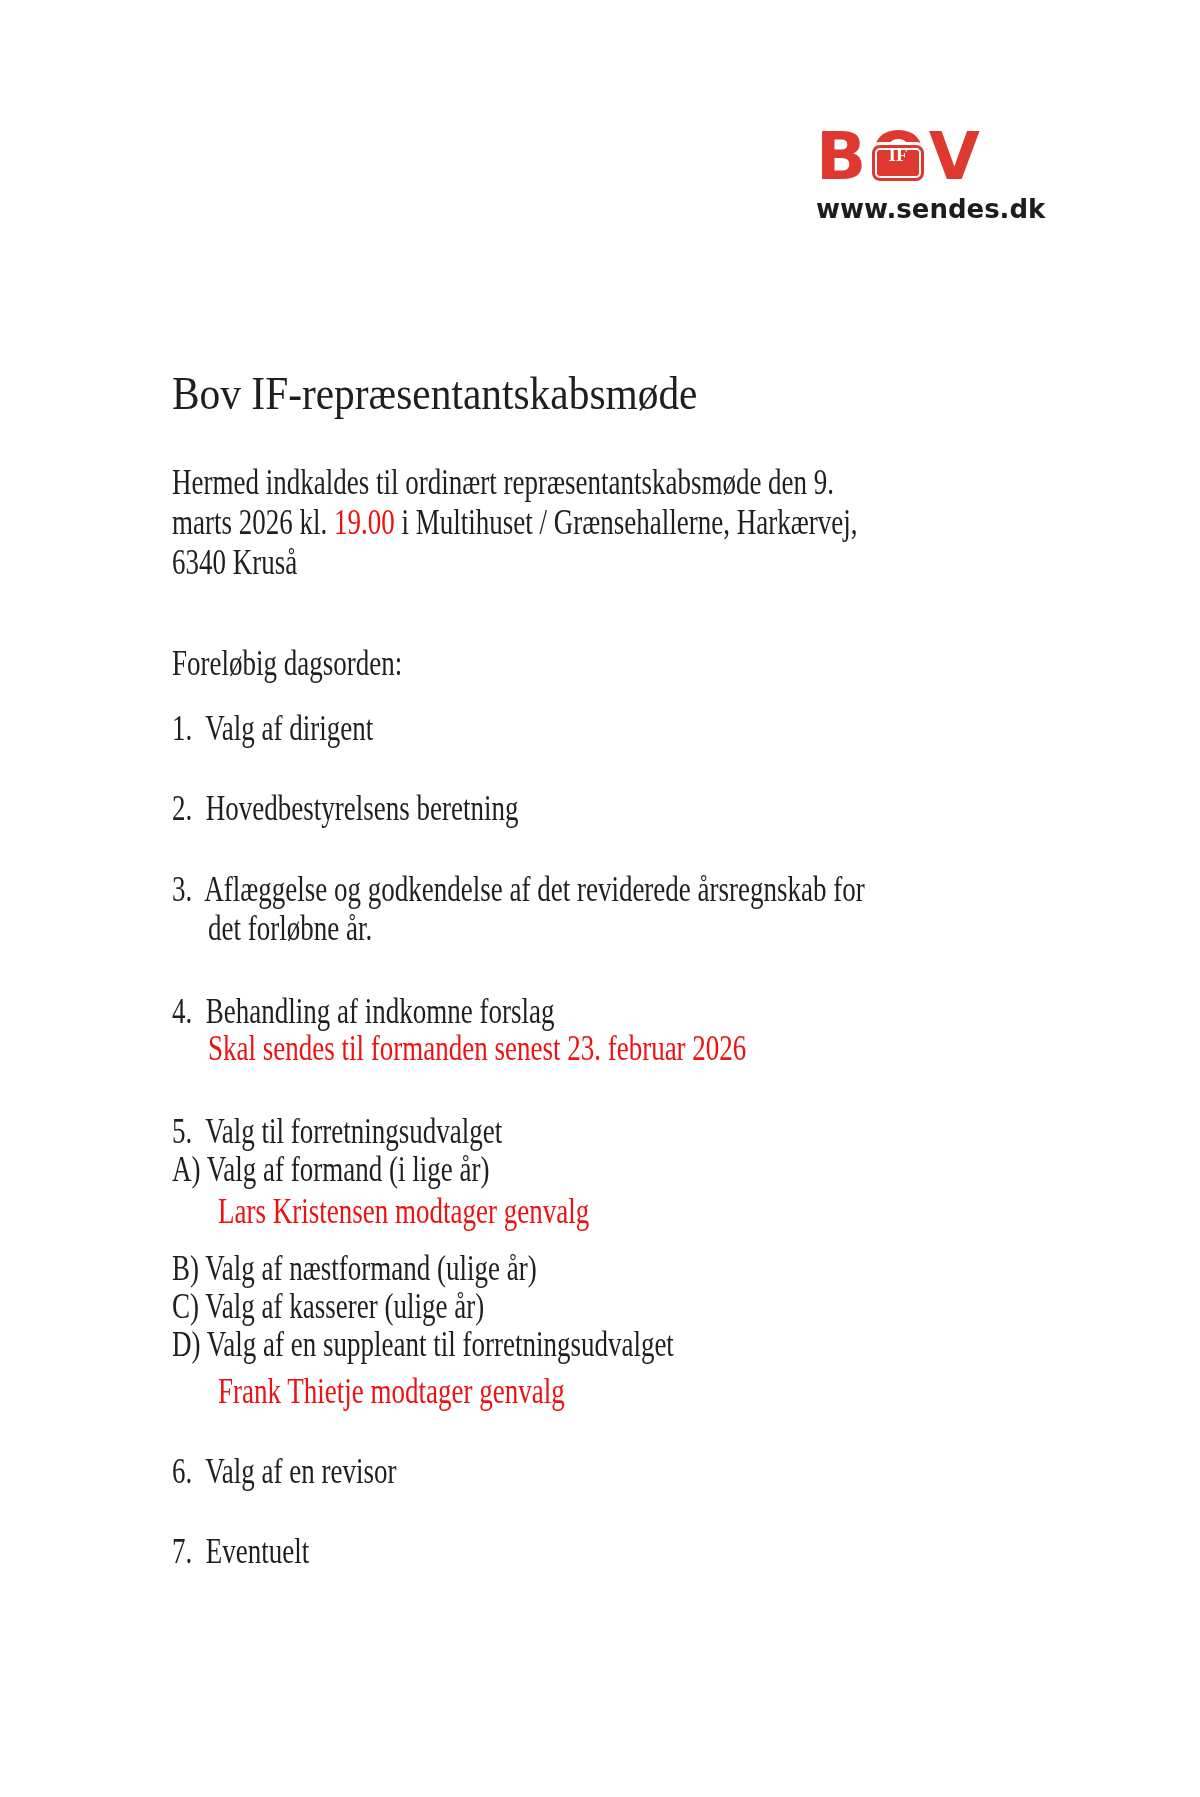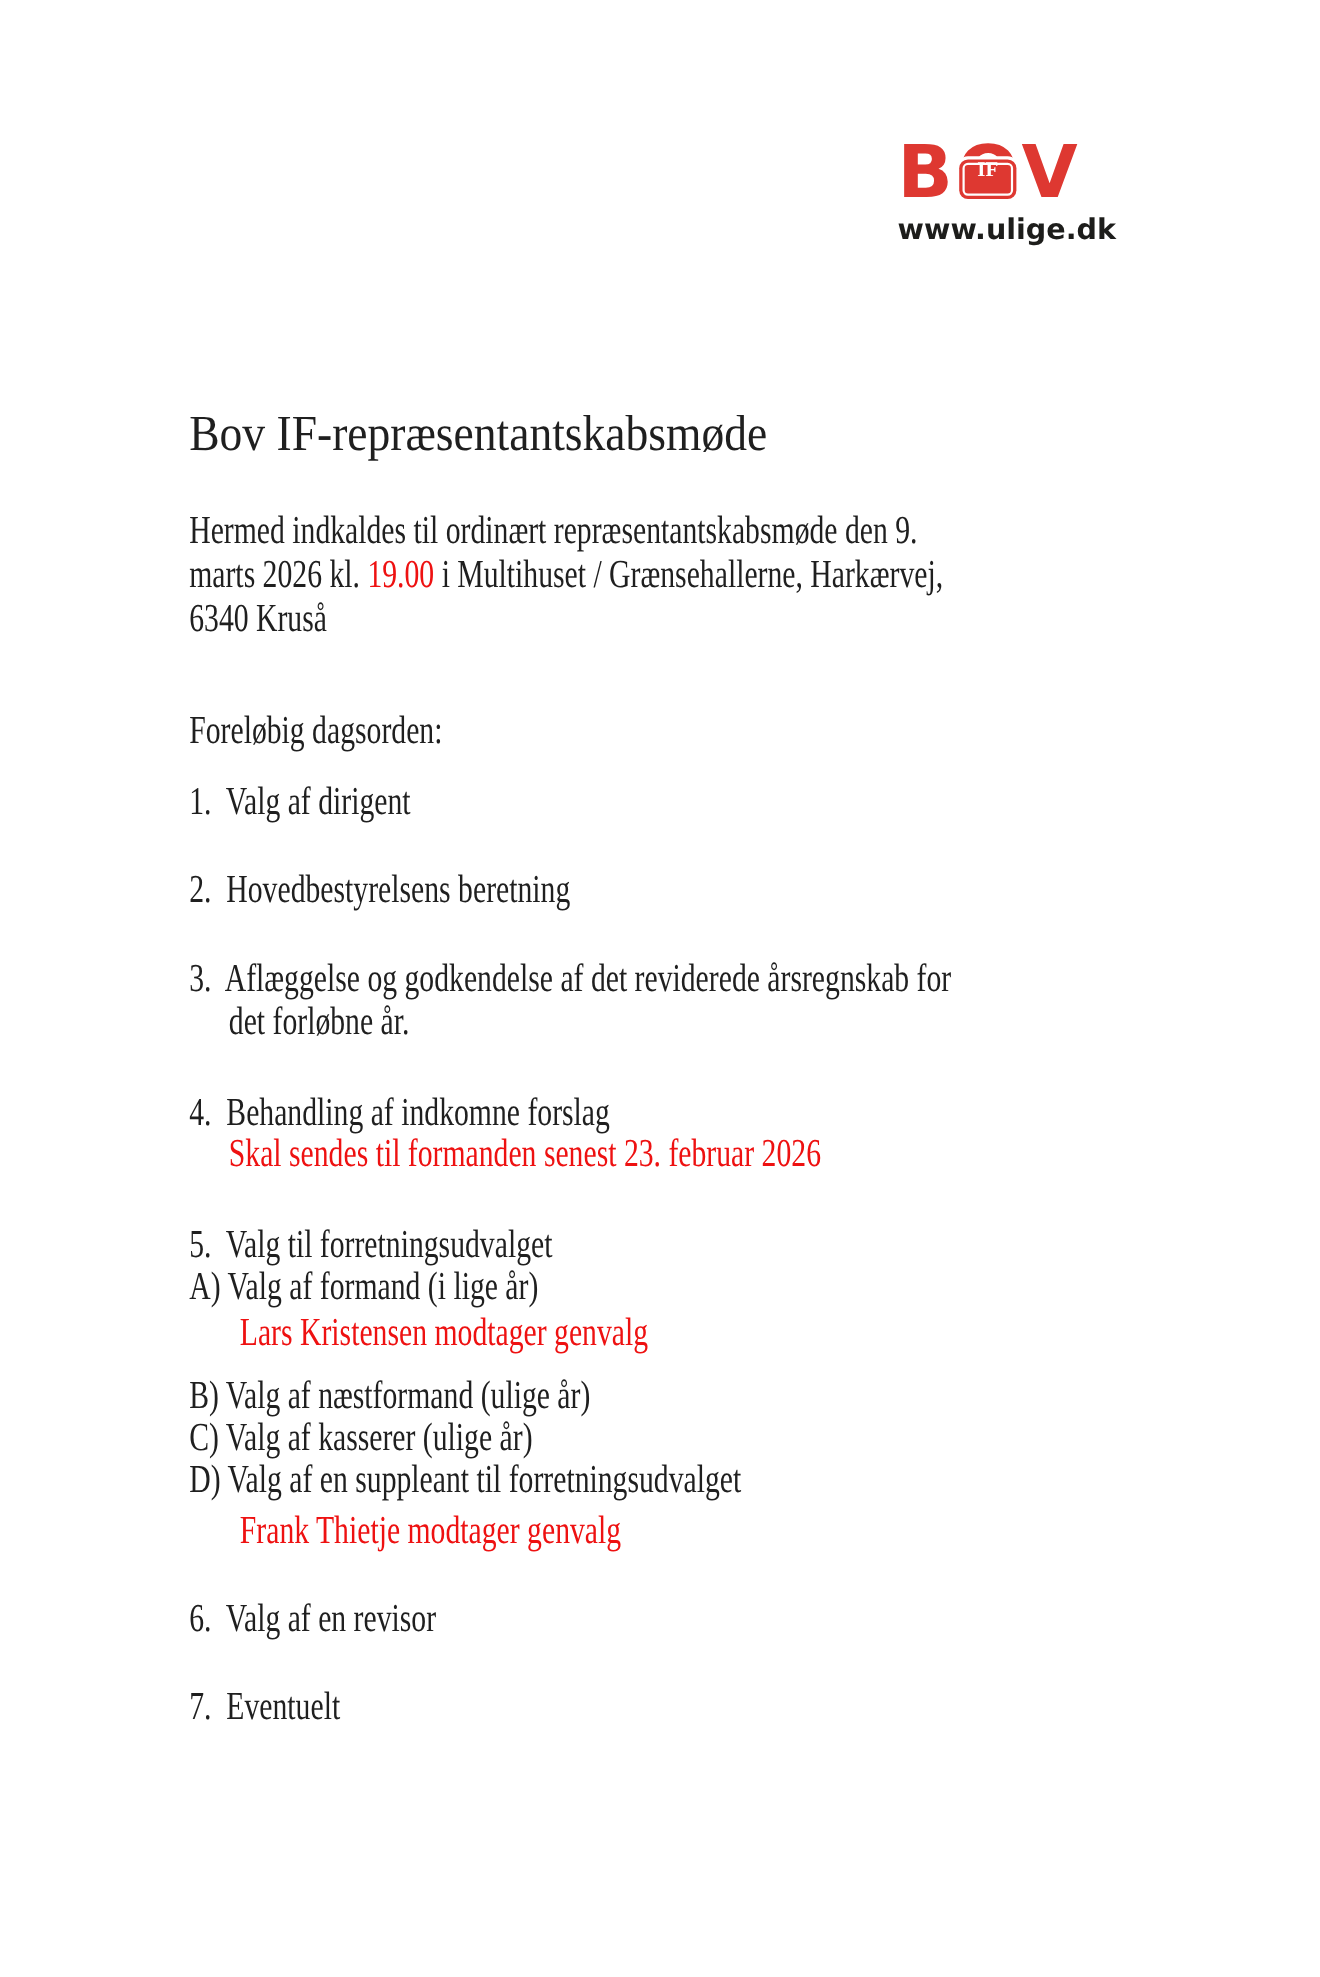--- a/index.html
+++ b/index.html
@@ -98,21 +98,21 @@
 </head>
 <body>
 
 <div class="page">
 
   <div class="logo">
     <div class="logo-text">BOV</div>
     <div class="if-badge">
       <span>IF</span>
     </div>
-    <div class="logo-url">www.ulige.dk</div>
+    <div class="logo-url">www.sendes.dk</div>
   </div>
 
   <h1 class="line title" style="top:371px; left:172px; margin:0; font-weight:normal;">Bov IF-repræsentantskabsmøde</h1>
 
   <div class="line" style="top:464px; left:172px">Hermed indkaldes til ordinært repræsentantskabsmøde den 9.</div>
 
   <div class="line" style="top:504px; left:172px"><span>marts 2026 kl. </span><span class="red">19.00</span><span> i Multihuset / Grænsehallerne, Harkærvej,</span></div>
 
   <div class="line" style="top:544px; left:172px">6340 Kruså</div>
 

